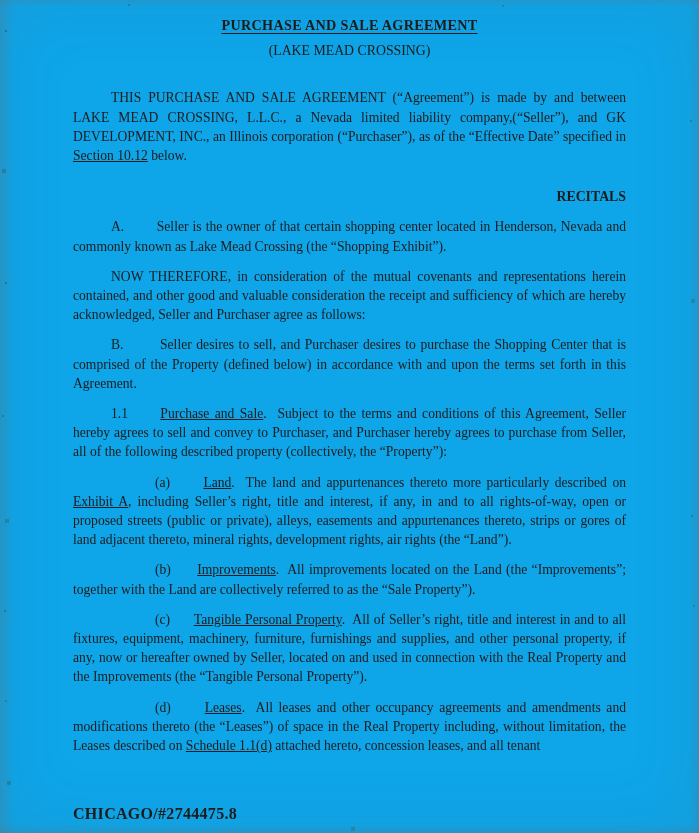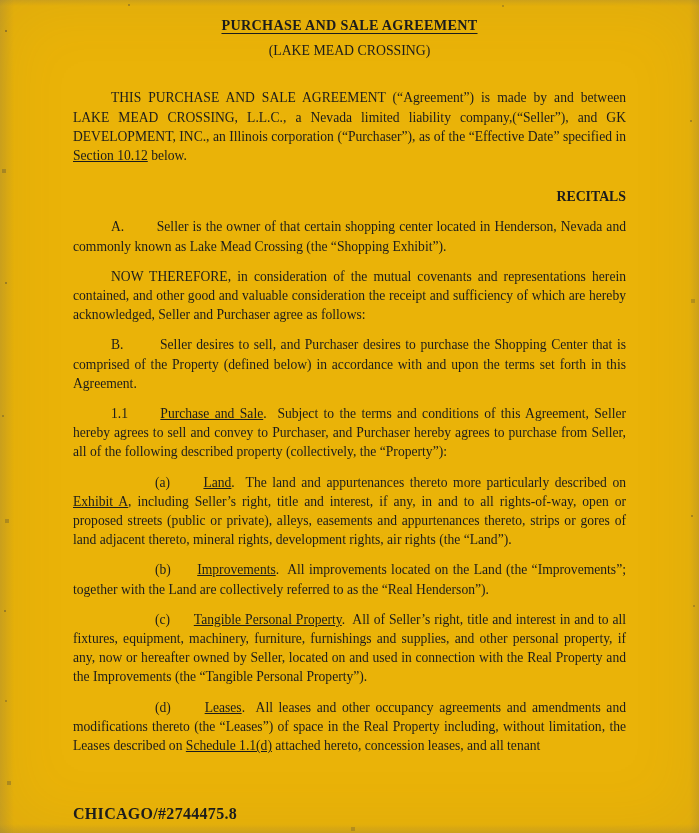--- a/index.html
+++ b/index.html
@@ -5,21 +5,21 @@
   * { margin: 0; padding: 0; box-sizing: border-box; }
   html, body { margin: 0; }
   body {
     width: 699px; height: 833px;
     font-family: "Liberation Serif", serif;
     background: #f6f5f1;
   }
   .page {
     position: relative;
     width: 699px; height: 833px;
-    background: #eab308;
+    background: #0ea5e9;
     overflow: hidden;
     box-shadow: inset 0 0 70px rgba(95,90,78,.10);
   }
   
   .edge-left  { position:absolute; left:0; top:0; bottom:0; width:14px;
     background: linear-gradient(to right, rgba(110,105,95,.22), rgba(110,105,95,0)); }
   .edge-right { position:absolute; right:0; top:0; bottom:0; width:10px;
     background: linear-gradient(to left, rgba(110,105,95,.20), rgba(110,105,95,0)); }
   .edge-top   { position:absolute; left:0; right:0; top:0; height:6px;
     background: linear-gradient(to bottom, rgba(110,105,95,.18), rgba(110,105,95,0)); }
@@ -86,19 +86,19 @@
 
     <div class="heading">RECITALS</div>
 
     <p class="para indent"><span>A.&nbsp;&nbsp;&nbsp;&nbsp;&nbsp;&nbsp;&nbsp;&nbsp;Seller is the owner of that certain shopping center located in Henderson, Nevada and commonly known as Lake Mead Crossing (the “</span><span class="b">Shopping Exhibit</span><span>”).</span></p>
     <p class="para indent"><span class="b">NOW THEREFORE</span><span>, in consideration of the mutual covenants and representations herein contained, and other good and valuable consideration the receipt and sufficiency of which are hereby acknowledged, Seller and Purchaser agree as follows:</span></p>
     <p class="para indent"><span>B.&nbsp;&nbsp;&nbsp;&nbsp;&nbsp;&nbsp;&nbsp;&nbsp;Seller desires to sell, and Purchaser desires to purchase the Shopping Center that is comprised of the Property (defined below) in accordance with and upon the terms set forth in this Agreement.</span></p>
 
 
     <p class="para indent"><span>1.1&nbsp;&nbsp;&nbsp;&nbsp;&nbsp;&nbsp;</span><span class="u">Purchase and Sale</span><span>.&nbsp; Subject to the terms and conditions of this Agreement, Seller hereby agrees to sell and convey to Purchaser, and Purchaser hereby agrees to purchase from Seller, all of the following described property (collectively, the “</span><span class="b">Property</span><span>”):</span></p>
     <p class="para sub"><span>(a)&nbsp;&nbsp;&nbsp;&nbsp;&nbsp;&nbsp;</span><span class="u">Land</span><span>.&nbsp; The land and appurtenances thereto more particularly described on </span><span class="u">Exhibit A</span><span>, including Seller’s right, title and interest, if any, in and to all rights-of-way, open or proposed streets (public or private), alleys, easements and appurtenances thereto, strips or gores of land adjacent thereto, mineral rights, development rights, air rights (the “</span><span class="b">Land</span><span>”).</span></p>
-    <p class="para sub"><span>(b)&nbsp;&nbsp;&nbsp;&nbsp;&nbsp;&nbsp;</span><span class="u">Improvements</span><span>.&nbsp; All improvements located on the Land (the “</span><span class="b">Improvements</span><span>”; together with the Land are collectively referred to as the “</span><span class="b">Real Henderson</span><span>”).</span></p>
+    <p class="para sub"><span>(b)&nbsp;&nbsp;&nbsp;&nbsp;&nbsp;&nbsp;</span><span class="u">Improvements</span><span>.&nbsp; All improvements located on the Land (the “</span><span class="b">Improvements</span><span>”; together with the Land are collectively referred to as the “</span><span class="b">Sale Property</span><span>”).</span></p>
     <p class="para sub"><span>(c)&nbsp;&nbsp;&nbsp;&nbsp;&nbsp;&nbsp;</span><span class="u">Tangible Personal Property</span><span>.&nbsp; All of Seller’s right, title and interest in and to all fixtures, equipment, machinery, furniture, furnishings and supplies, and other personal property, if any, now or hereafter owned by Seller, located on and used in connection with the Real Property and the Improvements (the “</span><span class="b">Tangible Personal Property</span><span>”).</span></p>
     <p class="para sub"><span>(d)&nbsp;&nbsp;&nbsp;&nbsp;&nbsp;&nbsp;</span><span class="u">Leases</span><span>.&nbsp; All leases and other occupancy agreements and amendments and modifications thereto (the “</span><span class="b">Leases</span><span>”) of space in the Real Property including, without limitation, the Leases described on </span><span class="u">Schedule 1.1(d)</span><span> attached hereto, concession leases, and all tenant</span></p>
   </div>
 
   <div class="footer">CHICAGO/#2744475.8</div>
 </div>
 
 </body></html>

